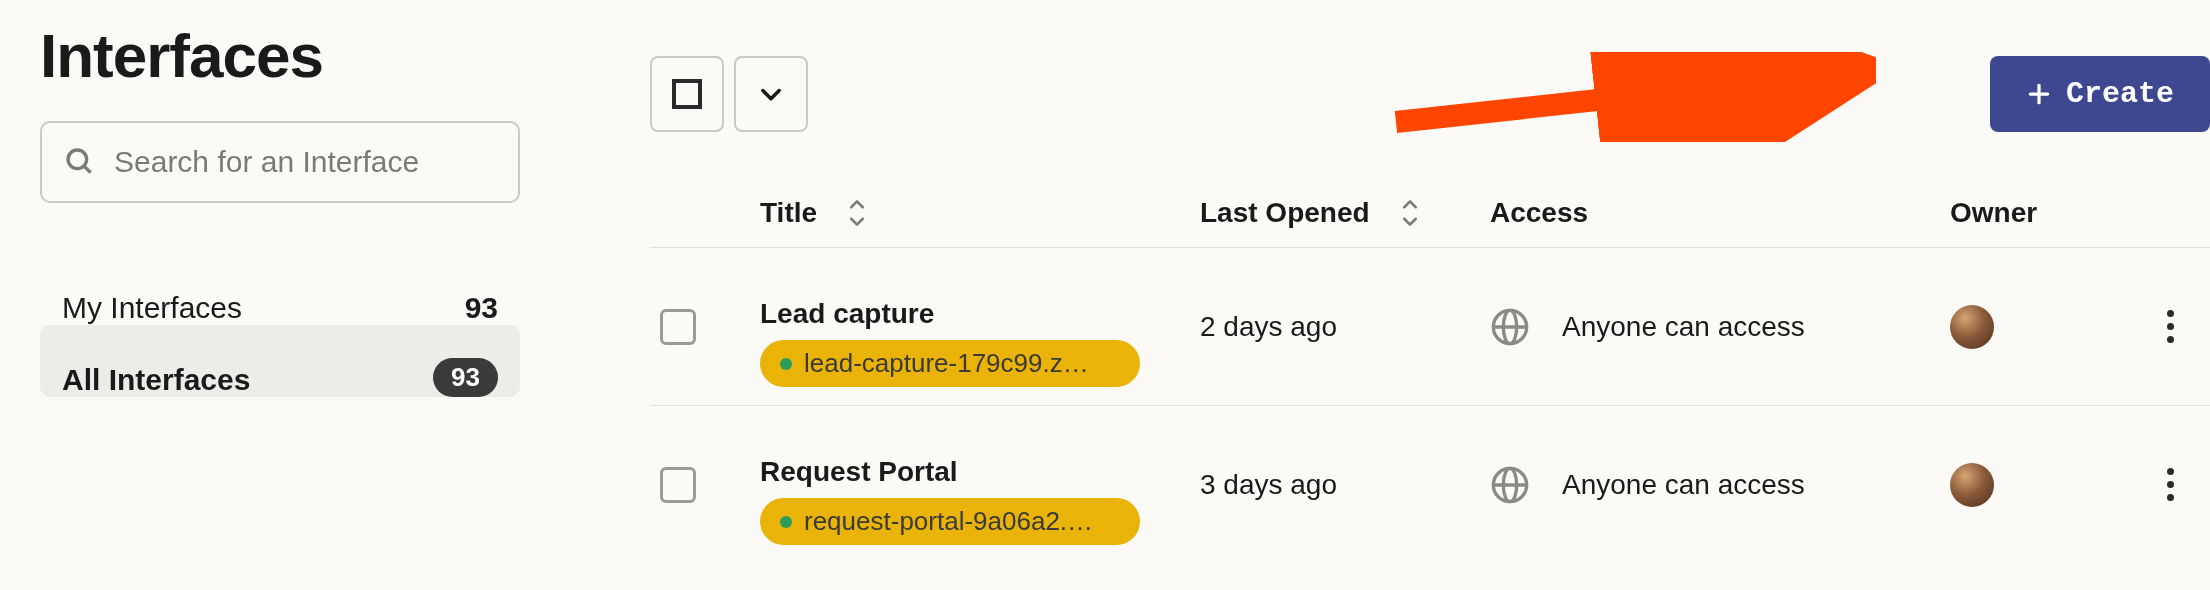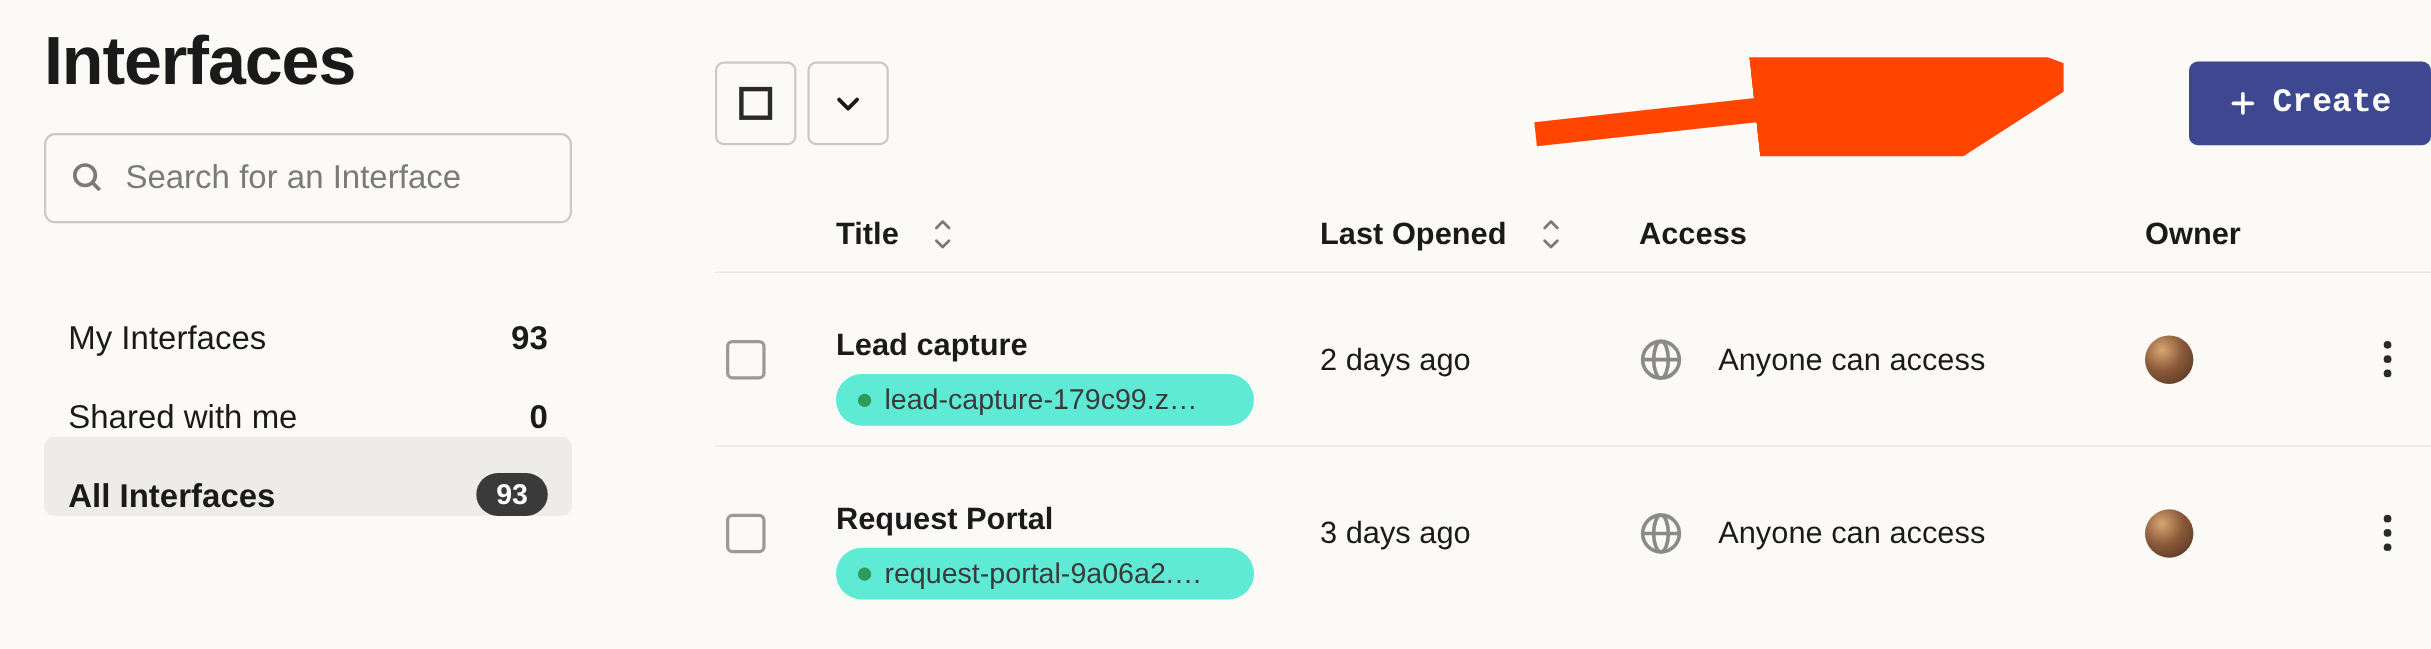--- a/index.html
+++ b/index.html
@@ -160,21 +160,21 @@
     width: 36px;
     height: 36px;
     border: 3px solid #9a9a96;
     border-radius: 6px;
     cursor: pointer;
     margin-left: 10px;
   }
   .title-cell { display: flex; flex-direction: column; gap: 10px; }
   .row-title { font-size: 28px; font-weight: 700; margin-top: 32px; }
   .chip {
-    background: #5eead4;
+    background: #eab308;
     border-radius: 999px;
     padding: 8px 20px;
     font-size: 26px;
     color: #3a3a3a;
     display: inline-flex;
     align-items: center;
     gap: 12px;
     max-width: 380px;
     white-space: nowrap;
     overflow: hidden;
@@ -218,24 +218,20 @@
       <circle cx="10" cy="10" r="7"></circle>
       <line x1="20" y1="20" x2="15" y2="15"></line>
     </svg>
     <input class="search-input" type="text" placeholder="Search for an Interface" style="">
   </div>
 
   <ul class="nav-list">
     <li class="nav-item">
       <span class="label">My Interfaces</span>
       <span class="count">93</span>
-    </li>
-    <li class="nav-item">
-      <span class="label">Shared with me</span>
-      <span class="count">0</span>
     </li>
     <li class="nav-item active">
       <span class="label">All Interfaces</span>
       <span class="badge-pill">93</span>
     </li>
   </ul>
 </aside>
 
 <main class="main">
 

